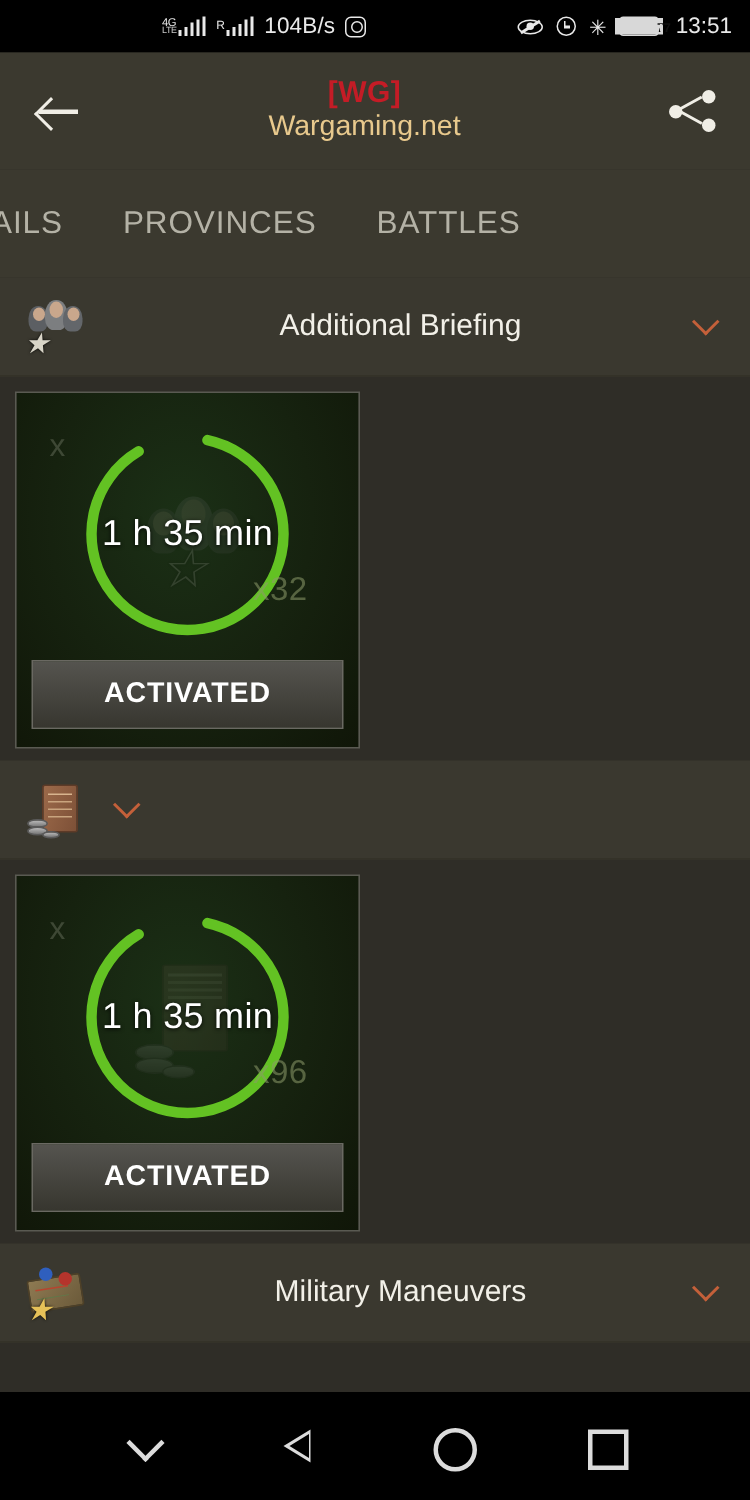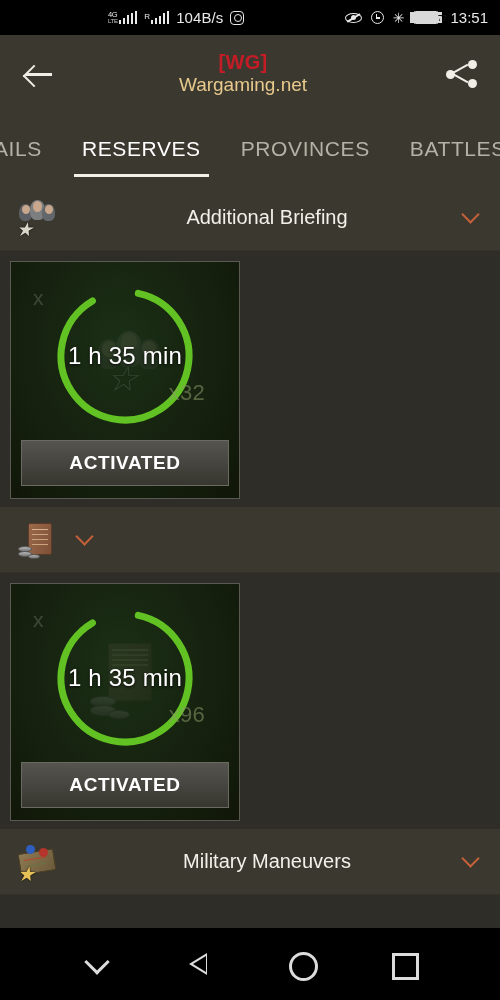--- a/index.html
+++ b/index.html
@@ -272,23 +272,20 @@
       <b></b>
       <i></i>
       <i></i>
   </div>
 </div>
 
 <div class="tabs">
   <div class="tab clipped">
     <span>AILS</span>
   </div>
-  <div class="tab active">
-    <span>RESERVES</span>
-  </div>
   <div class="tab">
     <span>PROVINCES</span>
   </div>
   <div class="tab">
     <span>BATTLES</span>
   </div>
 </div>
 
 <div class="section-row">
   <span class="sec-icon ico-crew">

